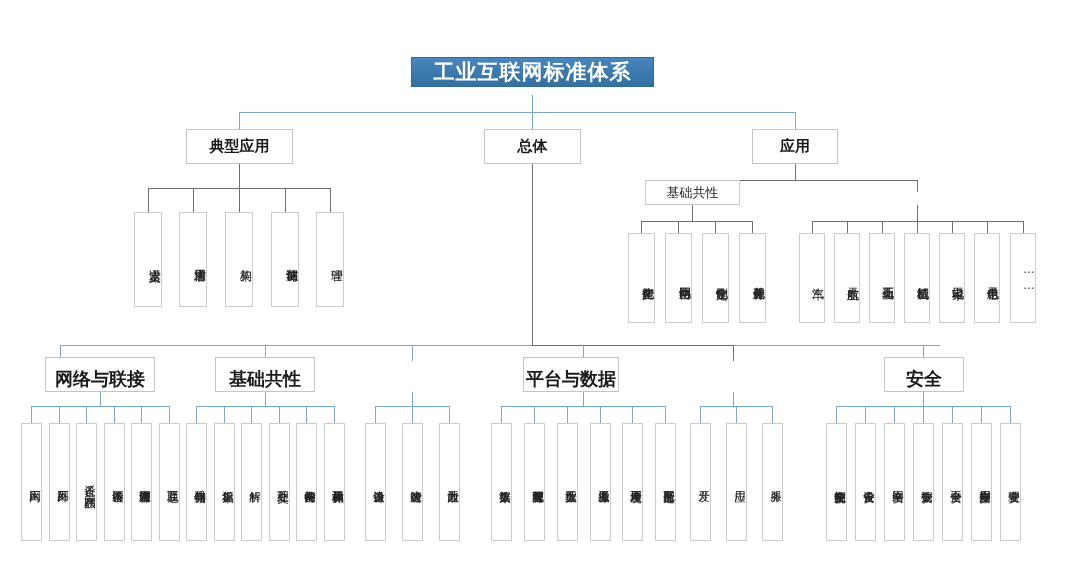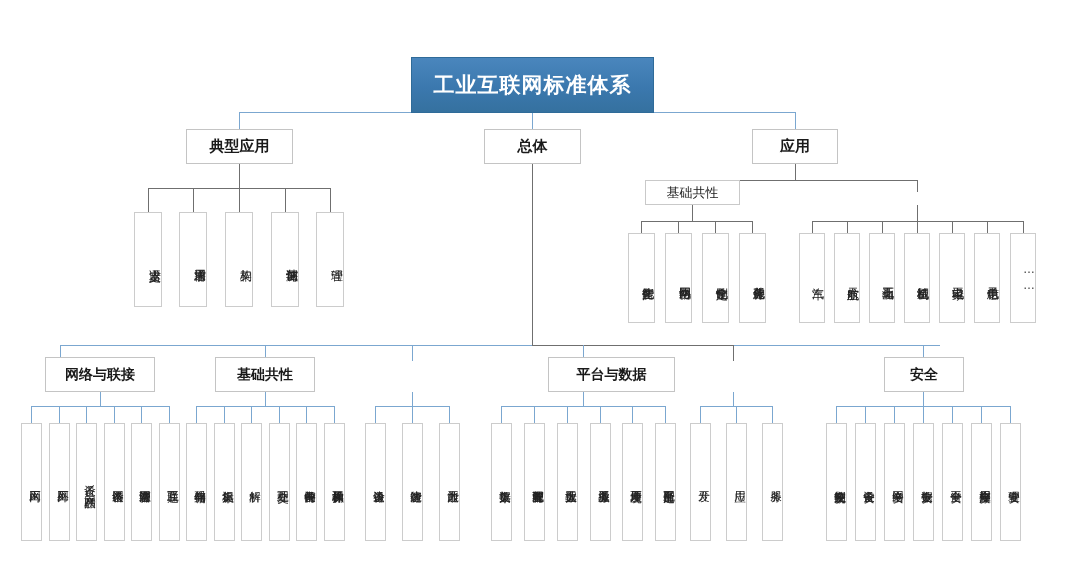--- a/index.html
+++ b/index.html
@@ -34,21 +34,21 @@
     font-weight:bold;
     font-size:21px;
     letter-spacing:1px;
   }
 
   
   .lvl2 { font-weight:bold; font-size:15px; border-color:#c4c4c4; }
   
   .lvl3h { font-size:13px; border-color:#c9c9c9; }
   
-  .cat { font-weight:bold; font-size:14px; border-color:#c4c4c4; }
+  .cat { font-weight:bold; font-size:18px; border-color:#c4c4c4;align-items:flex-end; }
 
   
   .vleaf {
     writing-mode:vertical-rl;
     text-orientation:upright;
     font-size:12px;
     line-height:1.05;
     letter-spacing:0px;
     padding:6px 0;
     border-color:#cccccc;
@@ -64,21 +64,21 @@
   .ln.v { width:0; border-left:1px solid #6f6f6f; }
   .ln.h { height:0; border-top:1px solid #6f6f6f; }
   .ln.blue { border-color:#7ba7d0; }
   .ln.vblue { border-left-color:#7ba7d0; }
 </style>
 </head>
 <body>
 
 <div id="stage">
 
-  <div class="node title-box" style="left:411px; top:57px; width:243px; height:56px;justify-content:center;">
+  <div class="node title-box" style="left:411px; top:57px; width:243px; height:30px;justify-content:center;">
     <span>工业互联网标准体系</span>
   </div>
 
   <div class="ln v blue" style="left:532px; top:95px; height:17px;"></div>
 
   <div class="ln h blue" style="left:239px; top:112px; width:556px;"></div>
   <div class="ln v blue" style="left:239px; top:112px; height:17px;"></div>
   <div class="ln v blue" style="left:532px; top:112px; height:17px;"></div>
   <div class="ln v blue" style="left:795px; top:112px; height:17px;"></div>
 
@@ -189,21 +189,21 @@
   <div class="ln v vblue" style="left:583px; top:345px; height:16px;"></div>
   <div class="ln v" style="left:733px; top:345px; height:16px;"></div>
   <div class="ln v vblue" style="left:923px; top:345px; height:16px;"></div>
 
   <div class="node cat" style="left:45px; top:357px; width:110px; height:35px;">
     <span>网络与联接</span>
   </div>
   <div class="node cat" style="left:215px; top:357px; width:100px; height:35px;">
     <span>基础共性</span>
   </div>
-  <div class="node cat" style="left:548px; top:357px; width:127px; height:35px;">
+  <div class="node cat" style="left:523px; top:357px; width:96px; height:35px;">
     <span>平台与数据</span>
   </div>
   <div class="node cat" style="left:884px; top:357px; width:80px; height:35px;">
     <span>安全</span>
   </div>
 
   <div class="ln v vblue" style="left:100px; top:392px; height:14px;"></div>
   <div class="ln h blue" style="left:31px; top:406px; width:138px;"></div>
   <div class="ln v vblue" style="left:31px; top:406px; height:17px;"></div>
   <div class="ln v vblue" style="left:59px; top:406px; height:17px;"></div>

